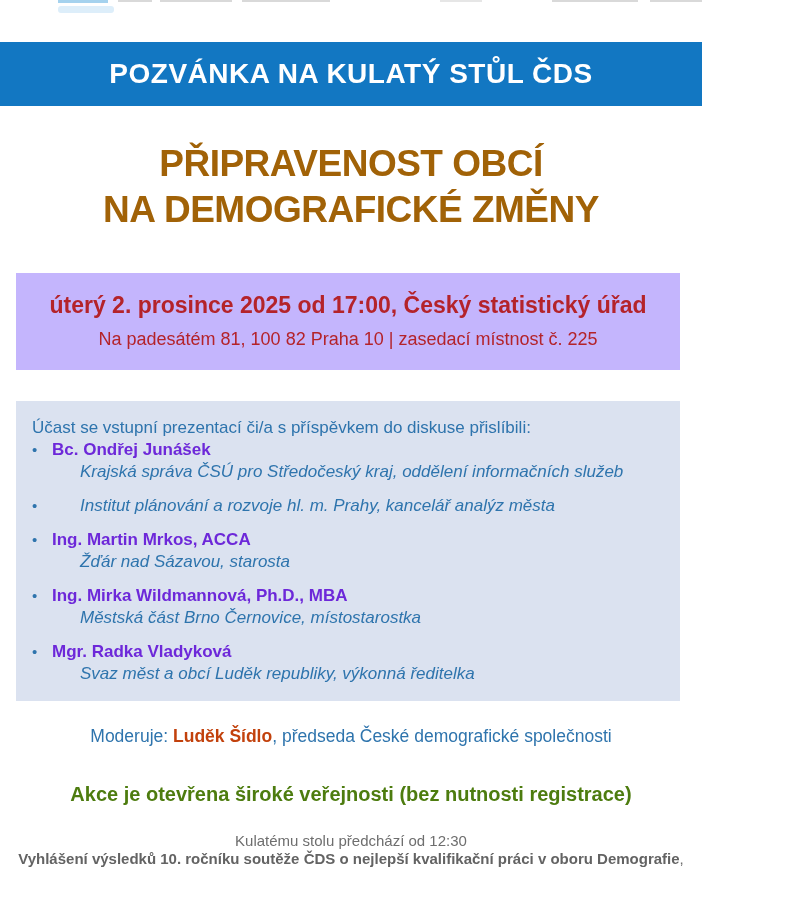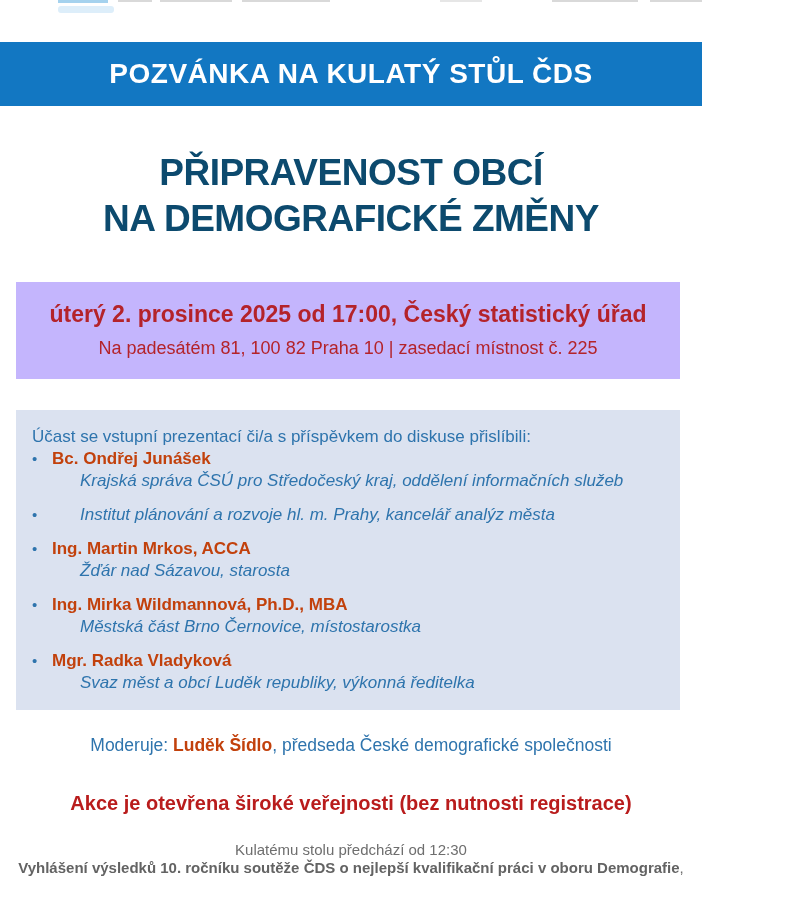--- a/index.html
+++ b/index.html
@@ -39,23 +39,23 @@
   }
   .banner-text {
     color: #ffffff;
     font-size: 28px;
     font-weight: bold;
     letter-spacing: 0.5px;
   }
 
   
   .main-title {
-    margin-top: 44px;
-    text-align: center;
-    color: #0c4a6e;
+    margin-top: 35px;
+    text-align: center;
+    color: #a16207;
     font-size: 37px;
     font-weight: bold;
     line-height: 46px;
     letter-spacing: -0.5px;
   }
 
   
   .event-box {
     margin: 40px 22px 0 16px;
     background: #c4b5fd;
@@ -92,21 +92,21 @@
   }
   .participant:last-child { margin-bottom: 2px; }
   .bullet {
     width: 20px;
     flex: 0 0 20px;
     font-size: 15px;
     line-height: 22px;
   }
   .participant-name {
     font-weight: bold;
-    color: #c2410c;
+    color: #6d28d9;
     line-height: 22px;
   }
   .participant-affiliation {
     font-style: italic;
     line-height: 22px;
     margin-left: 28px;
   }
 
   
   .moderator-line {
@@ -114,21 +114,21 @@
     text-align: center;
     color: #2e74ad;
     font-size: 17.5px;
   }
   .moderator-name { font-weight: bold; color: #c2410c; }
 
   
   .open-note {
     margin-top: 36px;
     text-align: center;
-    color: #b91c1c;
+    color: #4d7c0f;
     font-size: 20px;
     font-weight: bold;
   }
 
   
   .footer-note {
     margin-top: 26px;
     text-align: center;
     color: #6e6e6e;
     font-size: 15px;

